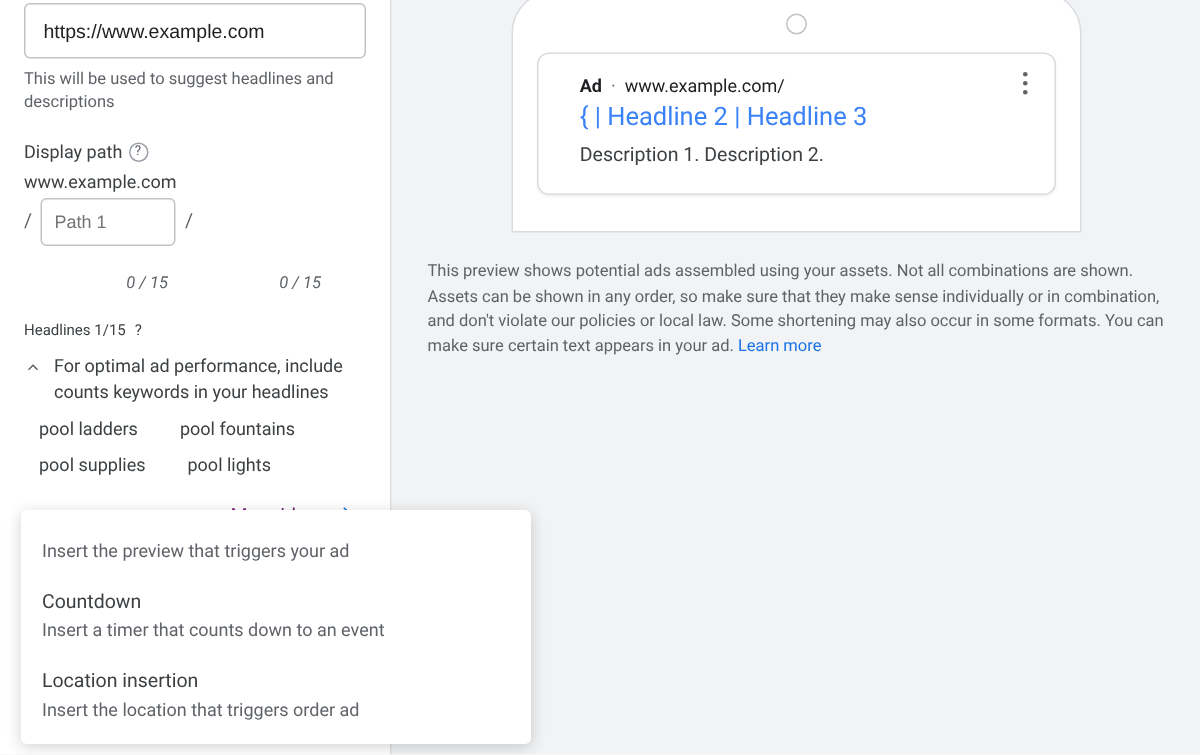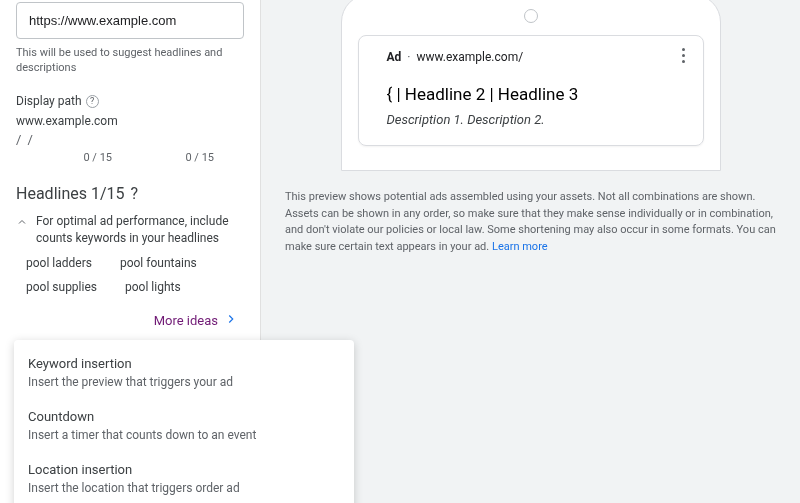--- a/index.html
+++ b/index.html
@@ -25,23 +25,23 @@
     background: #fff;
     margin-top: 2px;
   }
   .help-text { font-size: 11px; color: #5f6368; margin-top: 6px; line-height: 1.4; }
   .section-label { font-size: 12px; color: #3c4043; margin-top: 18px; display: flex; align-items: flex-end; gap: 4px; }
   .section-label .qmark { width: 13px; height: 13px; border:1px solid #9aa0a6; border-radius:50%; font-size:9px; color:#5f6368; display:inline-flex; align-items:center; justify-content:center; }
   .path-row { display:flex; align-items:center; gap:6px; margin-top:4px; }
   .path-base { font-size:12px; color:#3c4043; margin-top:6px; }
   .slash { color:#5f6368; font-size:13px; }
   .path-input { width: 90px; border:1px solid #c0c4c8; border-radius:4px; padding: 8px 8px; font-size:12px; color:#5f6368; background:#fff; }
-  .path-counters { display:flex; gap:6px; margin-top:4px; }
+  .path-counters { display:flex; gap:6px; margin-top:18px;font-style:italic; }
   .counter { width:96px; text-align:right; font-size:11px; color:#5f6368; }
-  .headlines-row { display:flex; align-items:center; gap:6px; margin-top:20px; font-size:16px; color:#3c4043; }
+  .headlines-row { display:flex; align-items:center; gap:6px; margin-top:20px; font-size:10px; color:#3c4043; }
   .keyword-hint { display:flex; gap:8px; margin-top:10px; }
   .chev { width:14px; height:14px; color:#5f6368; display:inline-flex; align-items:center; justify-content:center; cursor:pointer; margin-top:2px;}
   .hint-text { font-size:12px; color:#3c4043; line-height:1.4; }
   .keywords { margin-top:10px; margin-left: 10px; }
   .kw-row { display:flex; gap:28px; margin-top:10px; }
   .kw { font-size:12px; color:#3c4043; cursor:pointer; }
   .more-ideas { margin-top:18px; display:flex; align-items:center; justify-content:flex-end; gap:6px; color:#701a75; font-size:13px; cursor:pointer; padding-right: 6px;}
   .more-ideas .arrow { color:#1a73e8; }
   .headline-input-row { display:flex; align-items:center; gap:8px; margin-top:16px; }
   .headline-input { flex:1; border:2px solid #1a73e8; border-radius:4px; padding:10px 10px; font-size:14px; color:#202124; background:#fff; }
@@ -70,42 +70,43 @@
     border-top-left-radius:28px;
     border-top-right-radius:28px;
     padding: 14px 16px 24px 16px;
     position:relative;
     margin-top:-6px;
   }
   .device-notch { width:14px; height:14px; border:1px solid #c0c4c8; border-radius:50%; margin:0 auto 12px auto; }
   .ad-card { border:1px solid #dadce0; border-radius:8px; padding:14px 16px 18px 28px; position:relative; box-shadow: 0 1px 2px rgba(0,0,0,0.05); }
   .ad-meta { font-size:12px; color:#202124; display:flex; align-items:center; gap:6px; }
   .ad-meta .dot { color:#5f6368; }
-  .ad-headline { color:#000000; font-size:17px; margin-top:20px; }
-  .ad-desc { font-size:13px; color:#3c4043; margin-top:8px;font-style:italic; }
+  .ad-headline { color:#3b82f6; font-size:17px; margin-top:4px; }
+  .ad-desc { font-size:13px; color:#3c4043; margin-top:8px; }
   .kebab { position:absolute; top:12px; right:10px; width:18px; display:flex; flex-direction:column; align-items:center; gap:3px; cursor:pointer;}
   .kebab span { width:3px; height:3px; background:#5f6368; border-radius:50%; display:block;}
   .preview-note { font-size:11px; color:#5f6368; line-height:1.5; margin-top:18px; }
   .preview-note a { color:#1a73e8; text-decoration:none; cursor:pointer; }
 </style>
 </head>
 <body>
 
 <div class="app">
   <div class="left">
     <input class="url-input" value="https://www.example.com" style="">
     <div class="help-text">This will be used to suggest headlines and descriptions</div>
 
     <div class="section-label">
       <span>Display path</span>
       <span class="qmark">?</span>
     </div>
     <div class="path-base">www.example.com</div>
     <div class="path-row">
       <span class="slash">/</span>
+      <input class="path-input" placeholder="Path 1" style="">
       <span class="slash">/</span>
     </div>
     <div class="path-counters">
       <div class="counter">0 / 15</div>
       <div class="counter">0 / 15</div>
     </div>
 
     <div class="headlines-row">
       <span>Headlines 1/15</span>
       <span class="qmark">?</span>
@@ -145,21 +146,20 @@
       <span class="pin-icon">
         <svg width="14" height="14" viewBox="0 0 24 24" fill="#5f6368">
             <path d="M16 3v6l2 2v2h-5v7l-1 2-1-2v-7H6v-2l2-2V3h8z"></path>
           </svg>
       </span>
       <span class="qmark2">?</span>
     </div>
 
     <div class="dropdown">
       <div class="dd-item">
-        <div class="dd-title">Keyword insertion</div>
         <div class="dd-desc">Insert the preview that triggers your ad</div>
       </div>
       <div class="dd-item">
         <div class="dd-title">Countdown</div>
         <div class="dd-desc">Insert a timer that counts down to an event</div>
       </div>
       <div class="dd-item">
         <div class="dd-title">Location insertion</div>
         <div class="dd-desc">Insert the location that triggers order ad</div>
       </div>

